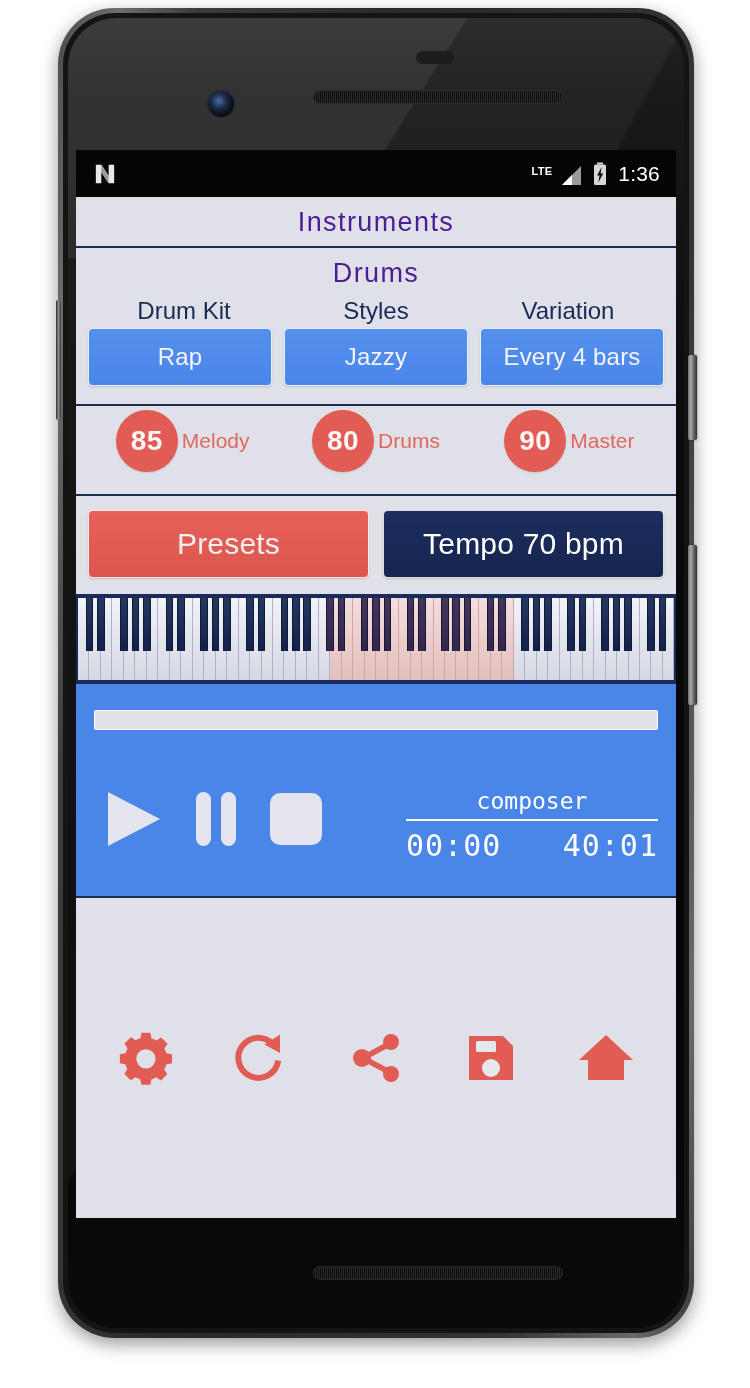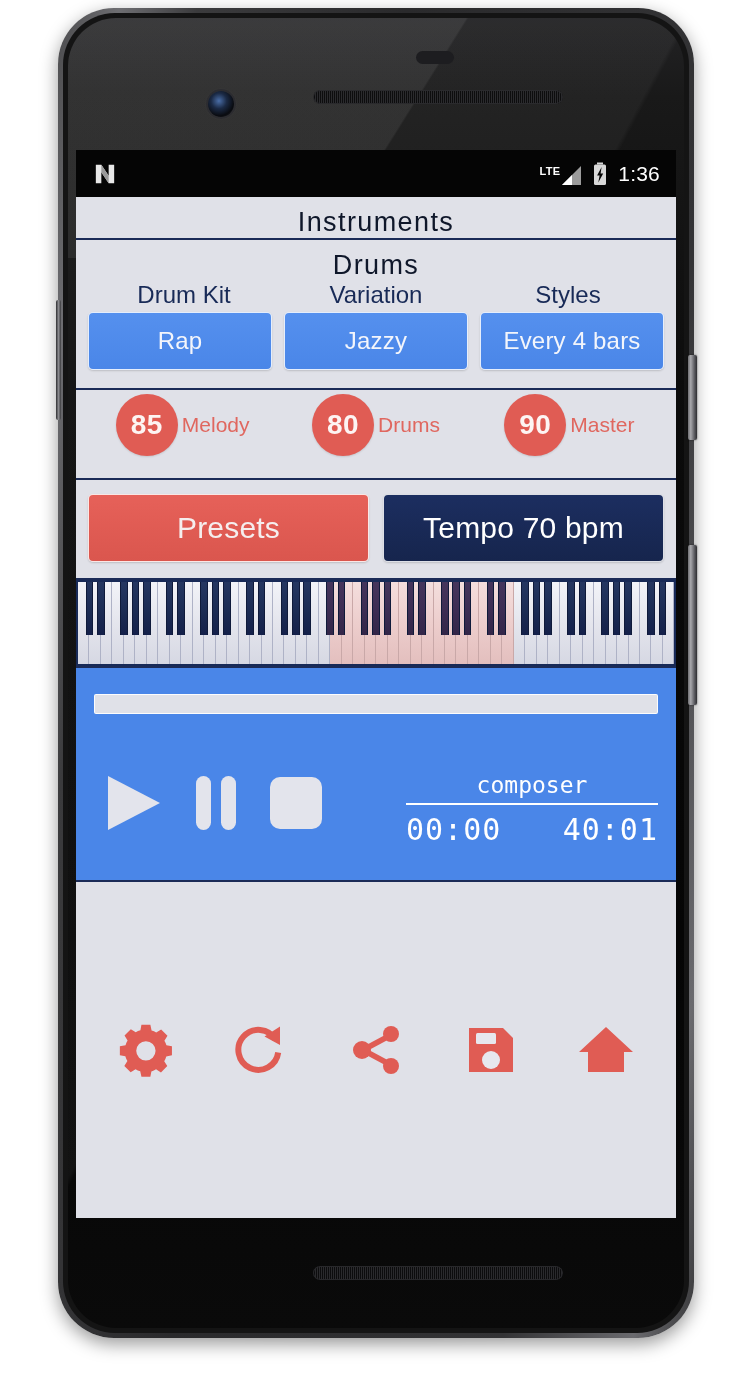--- a/index.html
+++ b/index.html
@@ -86,36 +86,36 @@
   .statusbar{
     position:relative; height:47px; background:#050505; color:#fff;
     display:flex; align-items:center; padding:0 16px 0 18px;
   }
   .sb-left{ display:flex; align-items:center; gap:10px; }
   .sb-right{ margin-left:auto; display:flex; align-items:center; gap:10px; }
   .nlogo{ width:22px; height:24px; display:block; }
   .lte-wrap{ position:relative; display:flex; align-items:flex-end; height:24px; }
   .lte-text{
     font-size:11px; font-weight:700; letter-spacing:.3px; line-height:1;
-    position:relative; top:-9px; margin-right:1px; color:#fff;
+    position:relative; top:-9px; margin-right:9px; color:#fff;
   }
   .sig{ width:21px; height:21px; display:block; }
   .batt{ width:16px; height:24px; display:block; }
   .clock{ font-size:21px; font-weight:400; letter-spacing:.2px; color:#fff; }
 
   
   .app{
     position:relative; width:600px; height:1021px;
     background:#e0e1e8;
     display:flex; flex-direction:column;
   }
   .panel{ background:#e0e1e8; border-bottom:2px solid #1b2b57; position:relative; }
   .panel-title{
-    text-align:center; color:#0f172a; font-size:27px; letter-spacing:1.4px;
-    padding:10px 0 0; font-weight:400;
+    text-align:center; color:#4c1d95; font-size:27px; letter-spacing:1.4px;
+    padding:10px 0 8px; font-weight:400;
   }
   .btn{
     border-radius:5px; display:flex; align-items:center; justify-content:center;
     color:#f3f5fb; font-size:25px; letter-spacing:.2px;
     border:1px solid rgba(255,255,255,.85);
     box-shadow:0 1px 2px rgba(0,0,0,.16);
     background:#4e8ceb; cursor:pointer; user-select:none;
   }
   .btn-blue{ background:linear-gradient(180deg,#5590ee 0%,#4a86e8 100%); }
   .btn-red{ background:linear-gradient(180deg,#e66159 0%,#da564e 100%); color:#f5eeee;text-align:right; }
@@ -249,22 +249,22 @@
     <div class="app">
 
       <div class="panel">
         <div class="panel-title">Instruments</div>
       </div>
 
       <div class="panel">
         <div class="panel-title">Drums</div>
         <div class="drums-labels">
           <div>Drum Kit</div>
+          <div>Styles</div>
           <div>Variation</div>
-          <div>Styles</div>
         </div>
         <div class="drums-row">
           <div class="btn btn-blue">Rap</div>
           <div class="btn btn-blue">Jazzy</div>
           <div class="btn btn-blue">Every 4 bars</div>
         </div>
       </div>
 
       <div class="panel">
         <div class="vol-row">

